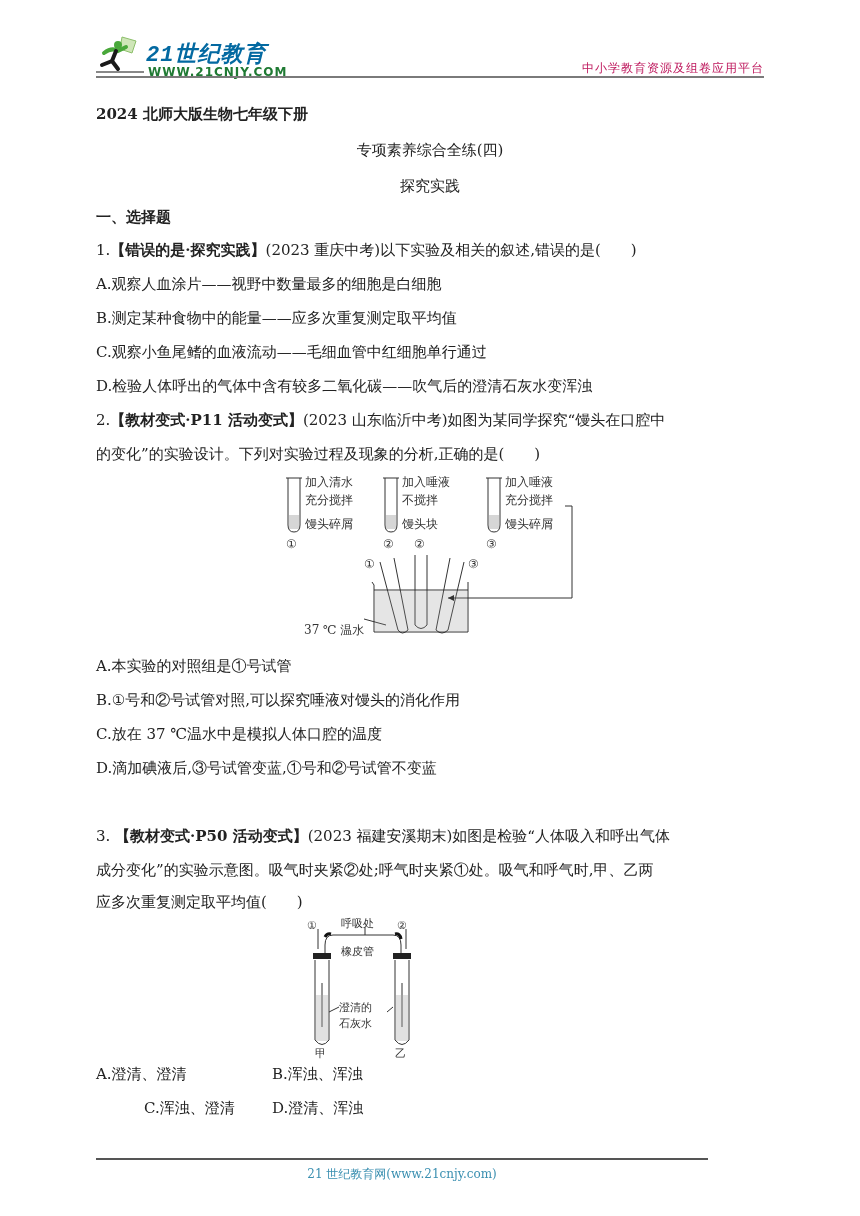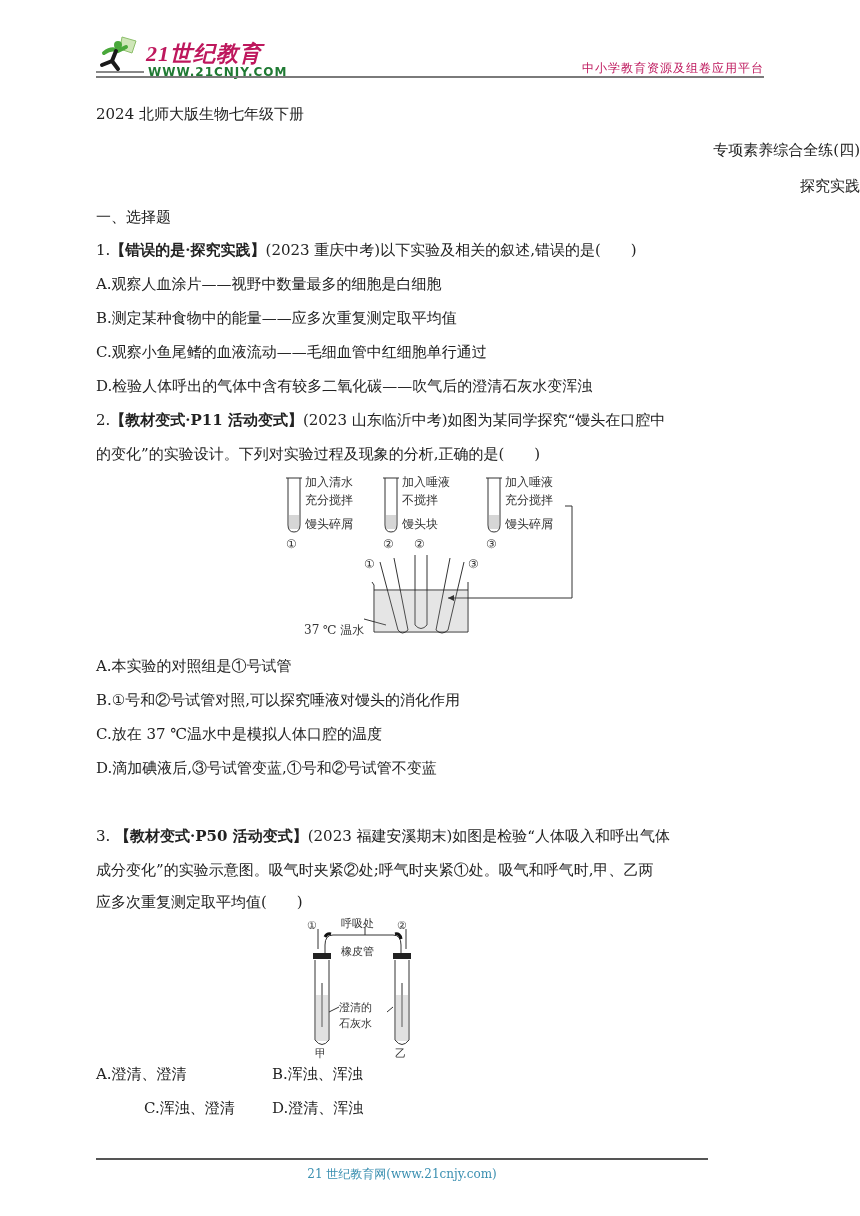--- a/index.html
+++ b/index.html
@@ -1,29 +1,29 @@
 <!DOCTYPE html>
 <html><head>
 <meta charset="utf-8">
 <style>
   html, body { margin: 0; padding: 0; background: #ffffff; }
   body { width: 860px; height: 1216px; position: relative; overflow: hidden;
          font-family: "DejaVu Serif", "Liberation Serif", serif; color: #222; }
   .abs { position: absolute; }
   .header-line { position: absolute; left: 96px; top: 76px; width: 668px; height: 2px; background: #7a7a7a; }
   .logo { position: absolute; left: 96px; top: 35px; width: 170px; height: 42px; }
-  .logo-text { position: absolute; left: 50px; top: 4px; font-family: Liberation Serif, serif; font-weight: bold;
-               font-style: italic; font-size: 22px; color: #be185d; letter-spacing: 1px; white-space: nowrap; }
+  .logo-text { position: absolute; left: 50px; top: 4px; font-family: Liberation Mono, monospace; font-weight: bold;
+               font-style: italic; font-size: 22px; color: #0369a1; letter-spacing: 1px; white-space: nowrap; }
   .logo-url { position: absolute; left: 52px; top: 30px; font-family: "DejaVu Sans", sans-serif; font-weight: bold;
               font-size: 12px; color: #1f7a33; letter-spacing: 1px; white-space: nowrap; }
   .platform { position: absolute; right: 96px; top: 60px; font-size: 12px; color: #be185d; letter-spacing: 1px; }
   .p { position: absolute; font-size: 15px; white-space: nowrap; line-height: 20px; }
   .p b { font-weight: bold; }
-  .bold { font-weight: normal; }
-  .center { left: 0; width: 860px; text-align: right; }
+  .bold { font-weight: bold; }
+  .center { left: 0; width: 860px; text-align: center; }
   .footer-line { position: absolute; left: 96px; top: 1158px; width: 612px; height: 2px; background: #555; }
   .footer { position: absolute; left: 96px; top: 1166px; width: 612px; text-align: center; font-size: 12px; color: #3a8fb0; }
   svg text { font-family: "DejaVu Serif", "Liberation Serif", serif; }
 </style>
 </head>
 <body>
 
 <div class="logo">
   <svg class="abs" style="left:0;top:0" width="50" height="42" viewBox="0 0 50 42">
     <polygon points="26,2 40,6 36,18 24,14" fill="#cfe6b8" stroke="#8cbf6a" stroke-width="1"></polygon>

